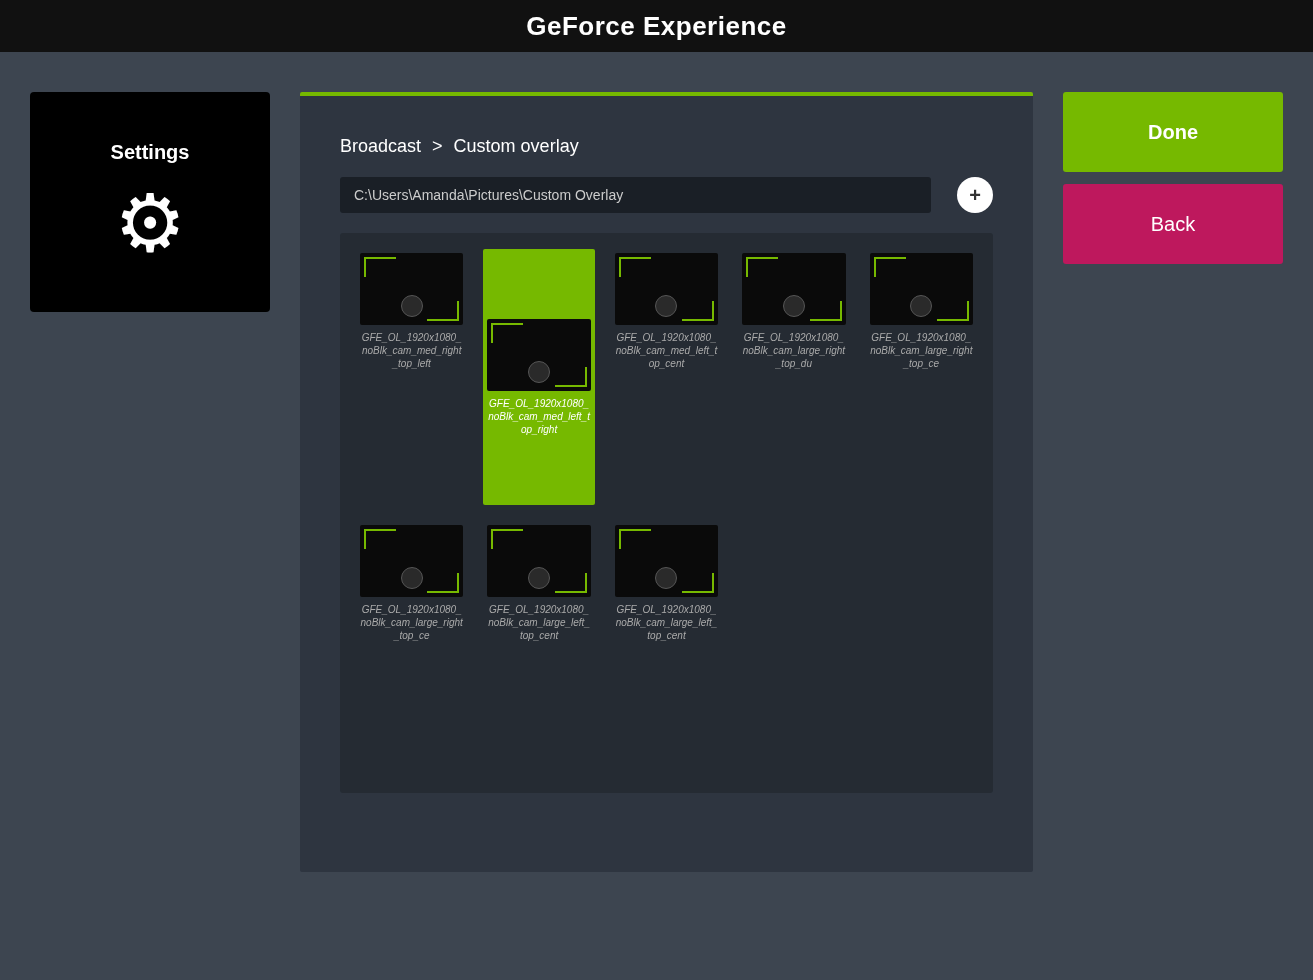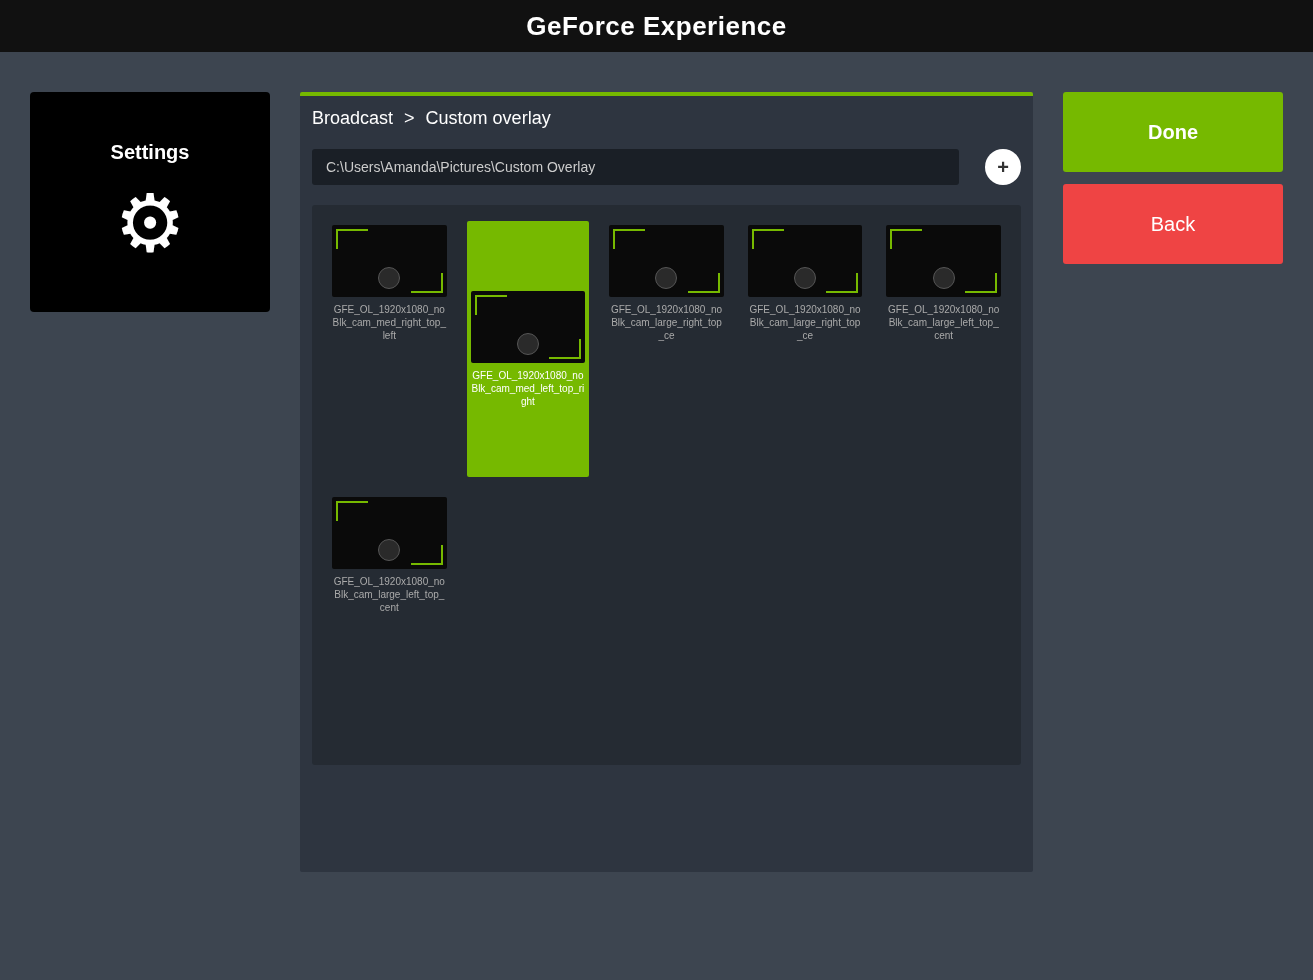--- a/index.html
+++ b/index.html
@@ -61,21 +61,21 @@
       font-size: 80px;
       line-height: 1;
     }
 
     
     .center-panel {
       flex: 1;
       background-color: #2e3540;
       border-top: 4px solid #76b900;
       border-radius: 2px;
-      padding: 12px;
+      padding: 40px;
       display: flex;
       flex-direction: column;
       gap: 20px;
       max-height: 780px;
     }
 
     .breadcrumb {
       color: #ffffff;
       font-size: 18px;
       font-weight: 400;
@@ -126,20 +126,21 @@
     .image-grid {
       background-color: #252b33;
       border-radius: 3px;
       padding: 16px;
       display: grid;
       grid-template-columns: repeat(5, 1fr);
       gap: 16px;
       flex: 1;
       overflow-y: auto;
       max-height: 560px;
+      font-style: italic;
     }
 
     .grid-item {
       display: flex;
       flex-direction: column;
       align-items: center;
       cursor: pointer;
       border-radius: 2px;
       padding: 4px;
     }
@@ -223,21 +224,21 @@
       border: none;
       border-radius: 3px;
       color: #ffffff;
       font-size: 20px;
       font-weight: 700;
       cursor: pointer;
     }
     .back-button {
       width: 100%;
       height: 80px;
-      background-color: #ef4444;
+      background-color: #be185d;
       border: none;
       border-radius: 3px;
       color: #ffffff;
       font-size: 20px;
       font-weight: 400;
       cursor: pointer;
     }
   </style>
 </head>
 <body>
@@ -279,20 +280,34 @@
             <div class="thumb-deco"></div>
             <div class="thumb-cam"></div>
           </div>
           <div class="grid-item-label">GFE_OL_1920x1080_noBlk_cam_med_left_top_right</div>
         </div>
         <div class="grid-item">
           <div class="thumbnail">
             <div class="thumb-deco"></div>
             <div class="thumb-cam"></div>
           </div>
+          <div class="grid-item-label">GFE_OL_1920x1080_noBlk_cam_med_left_top_cent</div>
+        </div>
+        <div class="grid-item">
+          <div class="thumbnail">
+            <div class="thumb-deco"></div>
+            <div class="thumb-cam"></div>
+          </div>
+          <div class="grid-item-label">GFE_OL_1920x1080_noBlk_cam_large_right_top_du</div>
+        </div>
+        <div class="grid-item">
+          <div class="thumbnail">
+            <div class="thumb-deco"></div>
+            <div class="thumb-cam"></div>
+          </div>
           <div class="grid-item-label">GFE_OL_1920x1080_noBlk_cam_large_right_top_ce</div>
         </div>
         <div class="grid-item">
           <div class="thumbnail">
             <div class="thumb-deco"></div>
             <div class="thumb-cam"></div>
           </div>
           <div class="grid-item-label">GFE_OL_1920x1080_noBlk_cam_large_right_top_ce</div>
         </div>
         <div class="grid-item">

